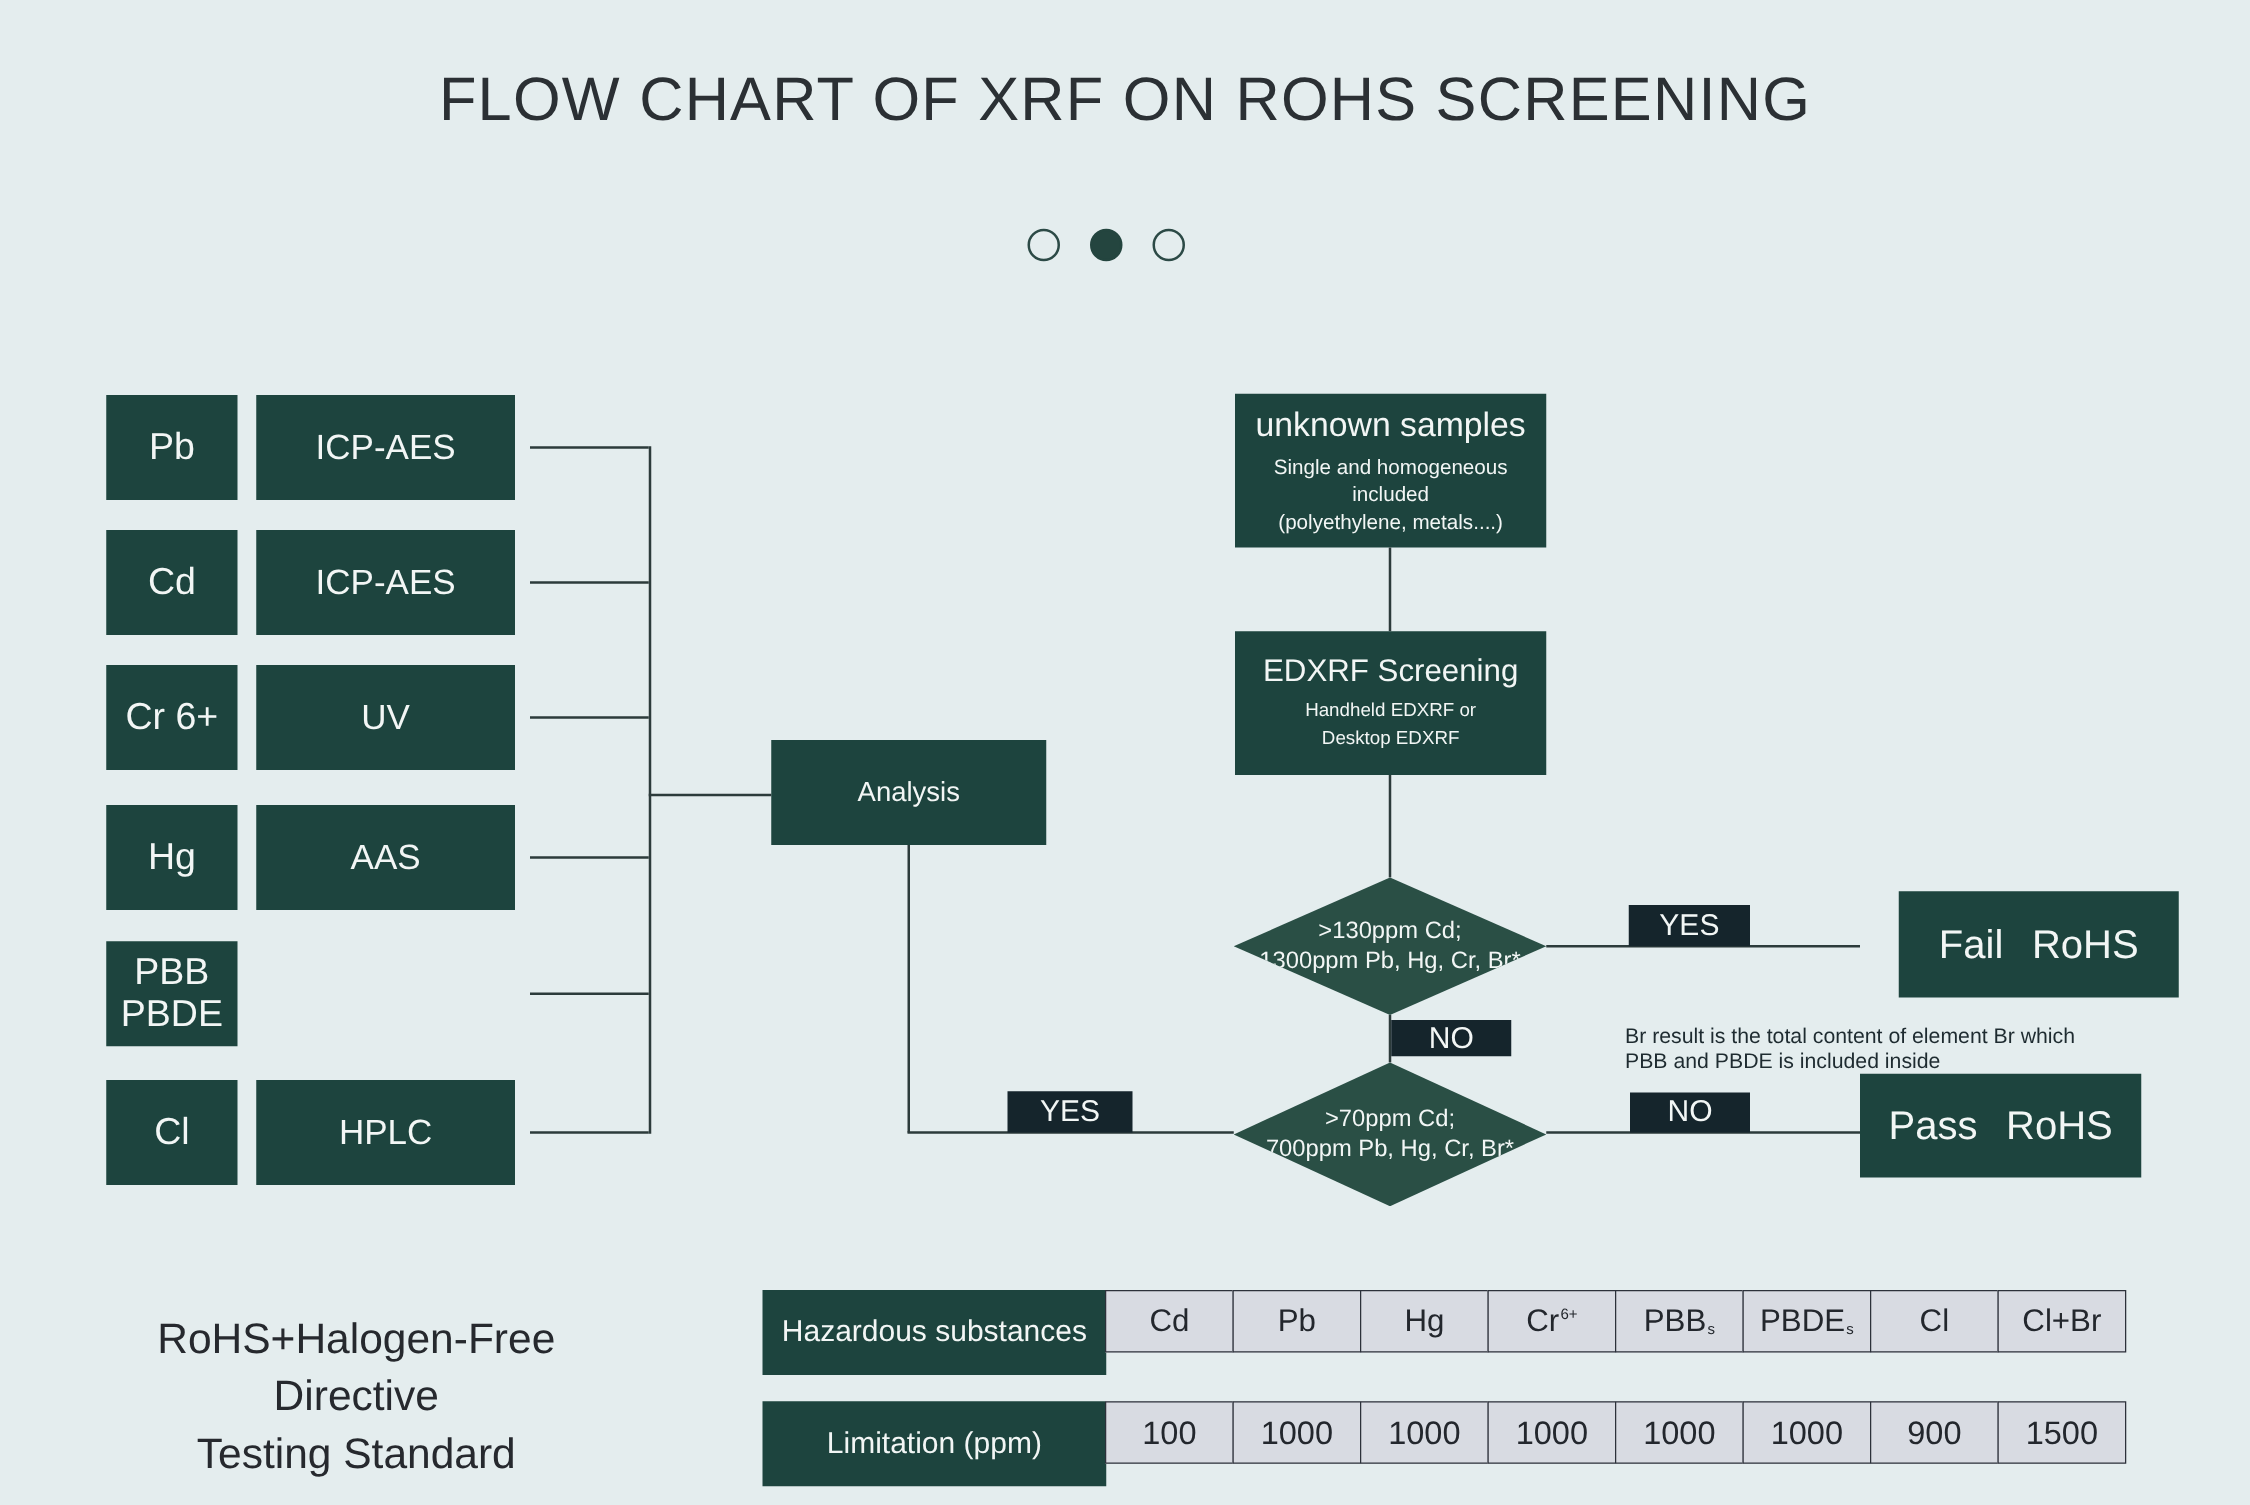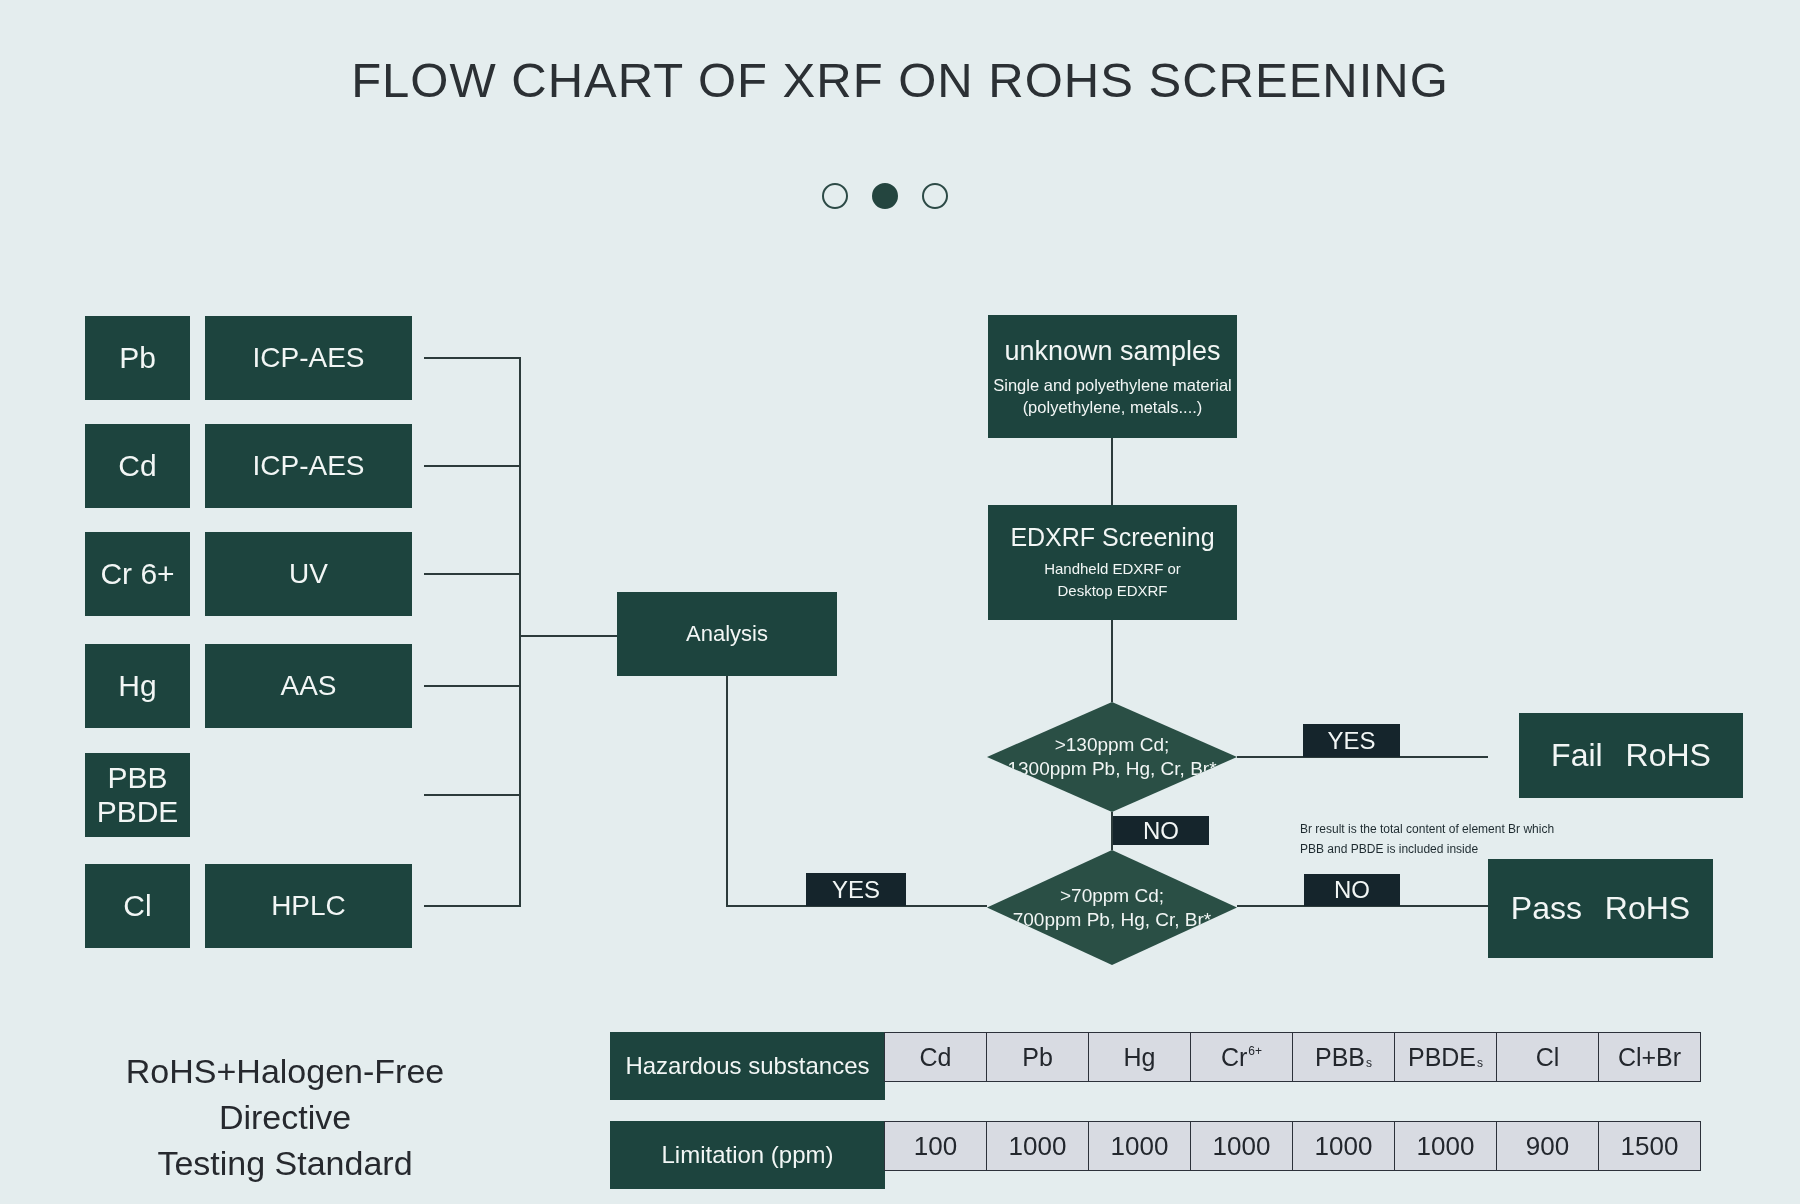--- a/index.html
+++ b/index.html
@@ -44,24 +44,24 @@
 
   .tag{position:absolute;background:var(--label-dark);color:var(--white);
     display:flex;align-items:center;justify-content:center;font-size:24px;}
   .yes1{left:1303px;top:724px;width:97px;height:33px;}
   .no1{left:1113px;top:816px;width:96px;height:29px;}
   .yes2{left:806px;top:873px;width:100px;height:33px;}
   .no2{left:1304px;top:874px;width:96px;height:32px;}
 
   .result{font-size:32px;word-spacing:14px;}
   .fail{left:1488px;top:713px;width:224px;height:85px;margin-left:31px;}
-  .pass{left:1488px;top:859px;width:225px;height:99px;}
+  .pass{left:1488px;top:859px;width:225px;height:83px;}
 
   .note{position:absolute;left:1300px;top:819px;width:360px;
-    font-size:12px;line-height:20px;color:#1e2b30;}
+    font-size:17px;line-height:20px;color:#1e2b30;}
 
   .hline,.vline{position:absolute;background:var(--line);}
   .hline{height:2px;}
   .vline{width:2px;}
 
   .tablewrap{position:absolute;left:610px;top:1032px;}
   .trow{display:flex;}
   .trow+.trow{margin-top:21px;}
   .thead{width:275px;height:68px;background:var(--box-green);color:var(--white);
     display:flex;align-items:center;justify-content:center;font-size:24px;}
@@ -111,21 +111,21 @@
   <div class="vline" style="left:519px;top:357px;height:550px"></div>
   <div class="hline" style="left:519px;top:635px;width:98px"></div>
 
   <div class="gbox analysis">Analysis</div>
 
   <div class="vline" style="left:726px;top:676px;height:230px"></div>
   <div class="hline" style="left:726px;top:905px;width:261px"></div>
 
   <div class="gbox flowbox unknown">
     <div class="bt">unknown samples</div>
-    <div class="bs">Single and polyethylene material</div>
+    <div class="bs">Single and homogeneous included</div>
     <div class="bs">(polyethylene, metals....)</div>
   </div>
   <div class="vline" style="left:1111px;top:438px;height:67px"></div>
 
   <div class="gbox flowbox edxrf">
     <div class="bt">EDXRF Screening</div>
     <div class="bs">Handheld EDXRF or</div>
     <div class="bs">Desktop EDXRF</div>
   </div>
   <div class="vline" style="left:1111px;top:620px;height:82px"></div>

